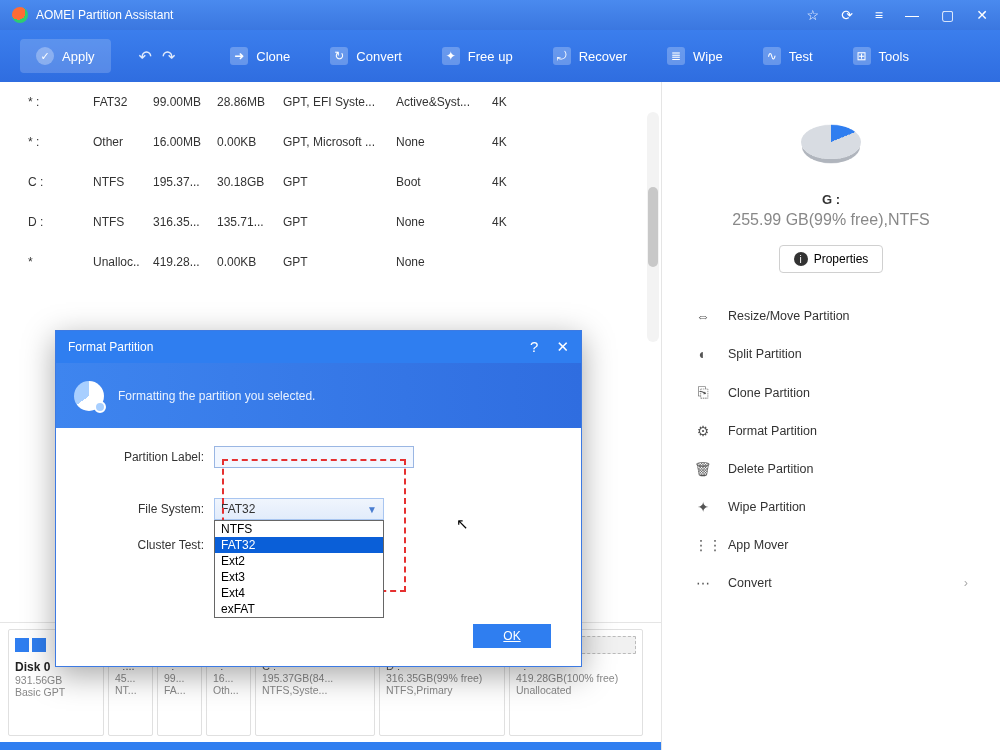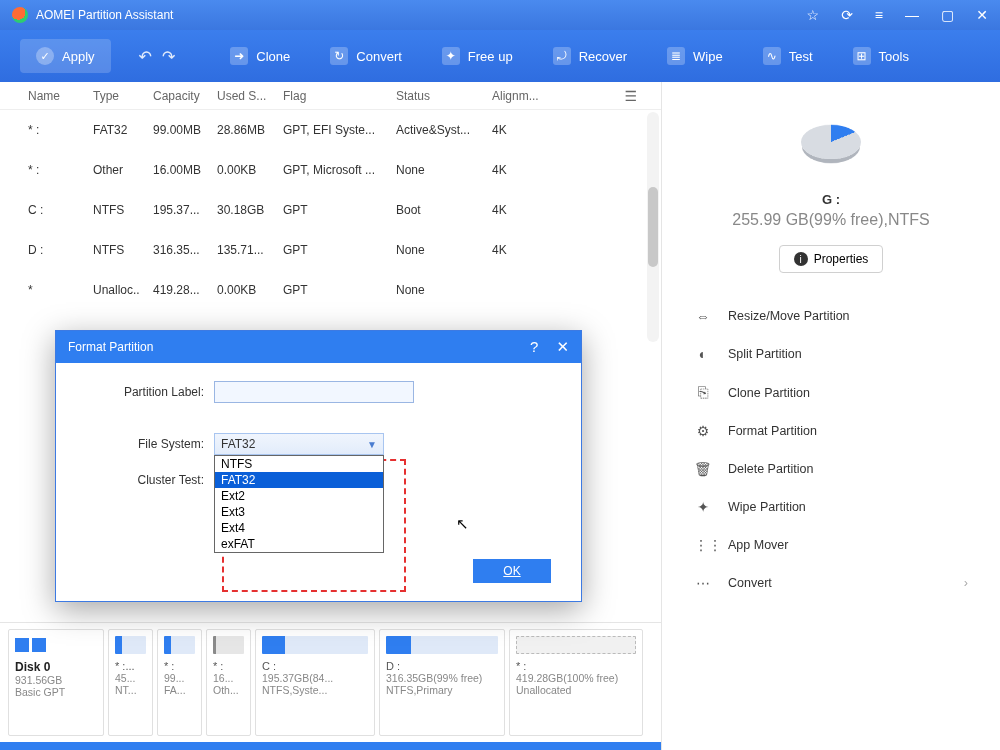--- a/index.html
+++ b/index.html
@@ -128,30 +128,20 @@
     </div>
   <div class="tool-item">
       <span class="ico">⊞</span>
       <span>Tools</span>
     </div>
 </div>
 
 <div class="content">
   <div class="main-area">
     <div class="table-wrap">
-      <div class="colhead">
-        <div class="cn">Name</div>
-        <div class="ct">Type</div>
-        <div class="cc">Capacity</div>
-        <div class="cu">Used S...</div>
-        <div class="cf">Flag</div>
-        <div class="cs">Status</div>
-        <div class="ca">Alignm...</div>
-        <span class="menu-ic">☰</span>
-      </div>
       <div class="rows" id="rows">
           <div class="row">
             <div class="cn">* :</div>
             <div class="ct">FAT32</div>
             <div class="cc">99.00MB</div>
             <div class="cu">28.86MB</div>
             <div class="cf">GPT, EFI Syste...</div>
             <div class="cs">Active&amp;Syst...</div>
             <div class="ca">4K</div>
           </div>
@@ -295,20 +285,27 @@
 </div>
 
 <div class="dialog">
   <div class="dlg-title">
     <span>Format Partition</span>
     <div class="right">
       <span>?</span>
       <span>✕</span>
     </div>
   </div>
+  <div class="dlg-sub">
+    <div class="pie-ic">
+        <div class="c1"></div>
+        <div class="c2"></div>
+      </div>
+    <span>Formatting the partition you selected.</span>
+  </div>
   <div class="dlg-body">
     <div class="form-row">
       <span class="lbl">Partition Label:</span>
       <input class="txt" type="text" style="">
     </div>
     <div class="form-row" style="margin-bottom:18px; position:relative;">
       <span class="lbl">File System:</span>
       <div class="combo-wrap">
         <div class="combo">
           <span>FAT32</span>

